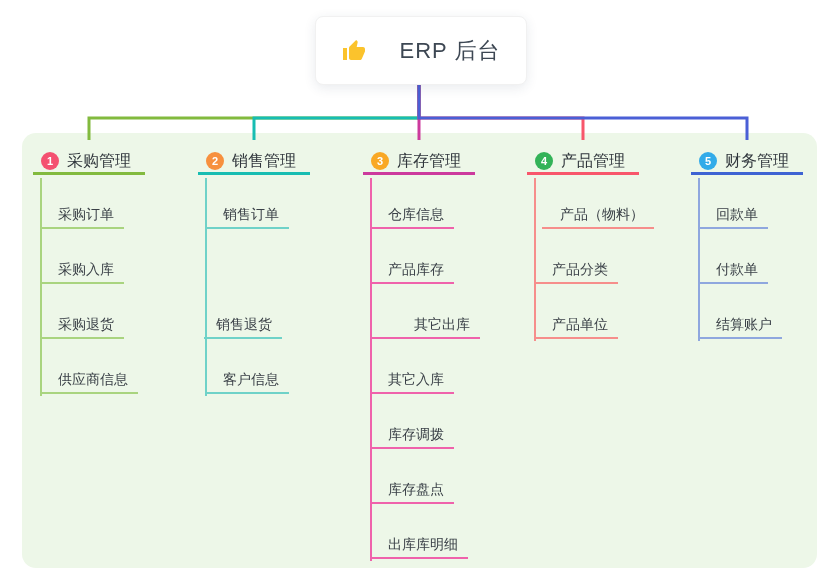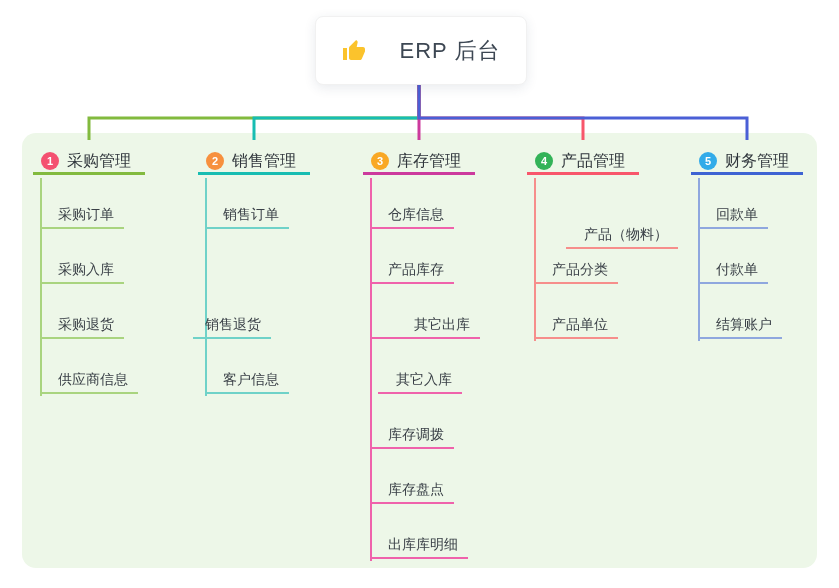--- a/index.html
+++ b/index.html
@@ -66,42 +66,42 @@
   <div class="leaf r1" style="left: 40px; border-bottom-color: rgb(169, 212, 127);">采购入库</div>
   <div class="leaf r2" style="left: 40px; border-bottom-color: rgb(169, 212, 127);">采购退货</div>
   <div class="leaf r3" style="left: 40px; border-bottom-color: rgb(169, 212, 127);">供应商信息</div>
 
   <div class="branch-header" style="left: 198px; border-bottom-color: rgb(23, 189, 178);">
     <span class="badge" style="background-color: rgb(247, 144, 62);">2</span>
     <span class="branch-label">销售管理</span>
   </div>
   <div class="spine" style="left: 205px; top: 178px; height: 218px; background-color: rgb(111, 210, 200);"></div>
   <div class="leaf r0" style="left: 205px; border-bottom-color: rgb(111, 210, 200);">销售订单</div>
-  <div class="leaf r2" style="left: 193px; border-bottom-color: rgb(111, 210, 200); padding-left: 12px;">销售退货</div>
+  <div class="leaf r2" style="left: 204px; border-bottom-color: rgb(111, 210, 200); padding-left: 12px;">销售退货</div>
   <div class="leaf r3" style="left: 205px; border-bottom-color: rgb(111, 210, 200);">客户信息</div>
 
   <div class="branch-header" style="left: 363px; border-bottom-color: rgb(204, 58, 157);">
     <span class="badge" style="background-color: rgb(249, 168, 37);">3</span>
     <span class="branch-label">库存管理</span>
   </div>
   <div class="spine" style="left: 370px; top: 178px; height: 383px; background-color: rgb(239, 98, 171);"></div>
   <div class="leaf r0" style="left: 370px; border-bottom-color: rgb(239, 98, 171);">仓库信息</div>
   <div class="leaf r1" style="left: 370px; border-bottom-color: rgb(239, 98, 171); text-align: right;">产品库存</div>
   <div class="leaf r2" style="left: 370px; border-bottom-color: rgb(239, 98, 171); padding-left: 44px;">其它出库</div>
-  <div class="leaf r3" style="left: 378px; border-bottom-color: rgb(239, 98, 171);">其它入库</div>
+  <div class="leaf r3" style="left: 370px; border-bottom-color: rgb(239, 98, 171);">其它入库</div>
   <div class="leaf r4" style="left: 370px; border-bottom-color: rgb(239, 98, 171);">库存调拨</div>
   <div class="leaf r6" style="left: 370px; border-bottom-color: rgb(239, 98, 171);">出库库明细</div>
   <div class="leaf r5" style="left: 370px; border-bottom-color: rgb(239, 98, 171);">库存盘点</div>
 
   <div class="branch-header" style="left: 527px; border-bottom-color: rgb(248, 86, 107);">
     <span class="badge" style="background-color: rgb(51, 179, 88);">4</span>
     <span class="branch-label">产品管理</span>
   </div>
   <div class="spine" style="left: 534px; top: 178px; height: 163px; background-color: rgb(246, 142, 139);"></div>
-  <div class="leaf r0" style="left: 566px; border-bottom-color: rgb(246, 142, 139); margin-top: 20px;">产品（物料）</div>
+  <div class="leaf r0" style="left: 542px; border-bottom-color: rgb(246, 142, 139);">产品（物料）</div>
   <div class="leaf r1" style="left: 534px; border-bottom-color: rgb(246, 142, 139);">产品分类</div>
   <div class="leaf r2" style="left: 534px; border-bottom-color: rgb(246, 142, 139);">产品单位</div>
 
   <div class="branch-header" style="left: 691px; border-bottom-color: rgb(62, 99, 211);">
     <span class="badge" style="background-color: rgb(50, 171, 233);">5</span>
     <span class="branch-label">财务管理</span>
   </div>
   <div class="spine" style="left: 698px; top: 178px; height: 163px; background-color: rgb(143, 167, 222);"></div>
   <div class="leaf r0" style="left: 698px; border-bottom-color: rgb(143, 167, 222);">回款单</div>
   <div class="leaf r1" style="left: 698px; border-bottom-color: rgb(143, 167, 222);">付款单</div>

